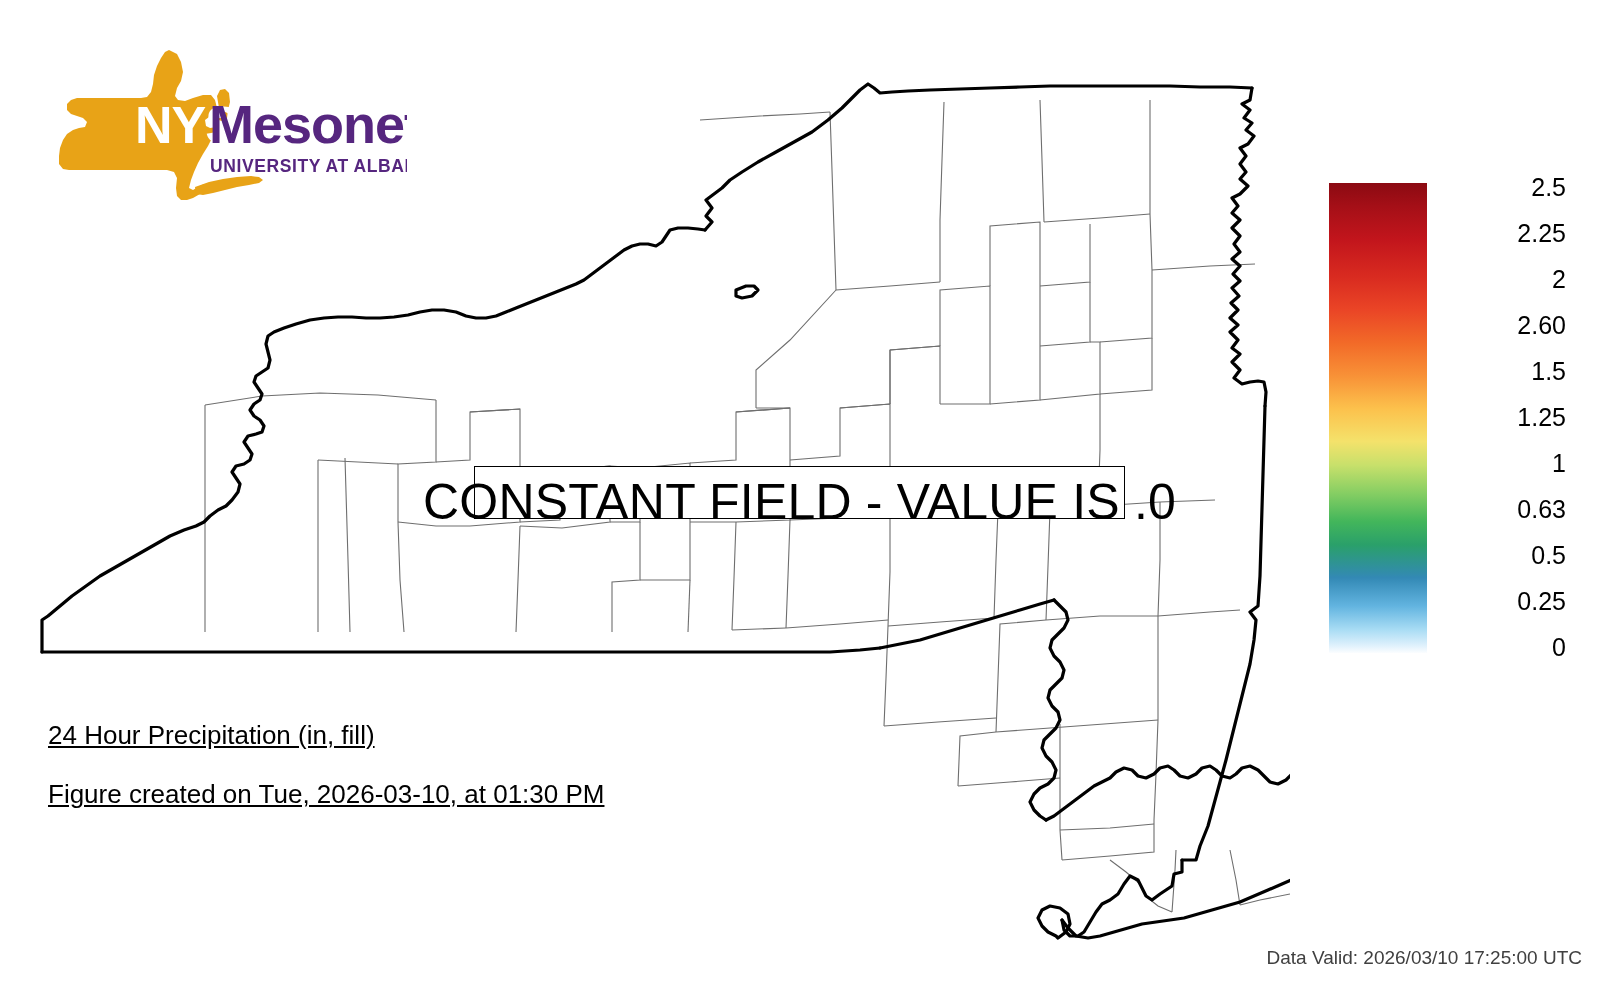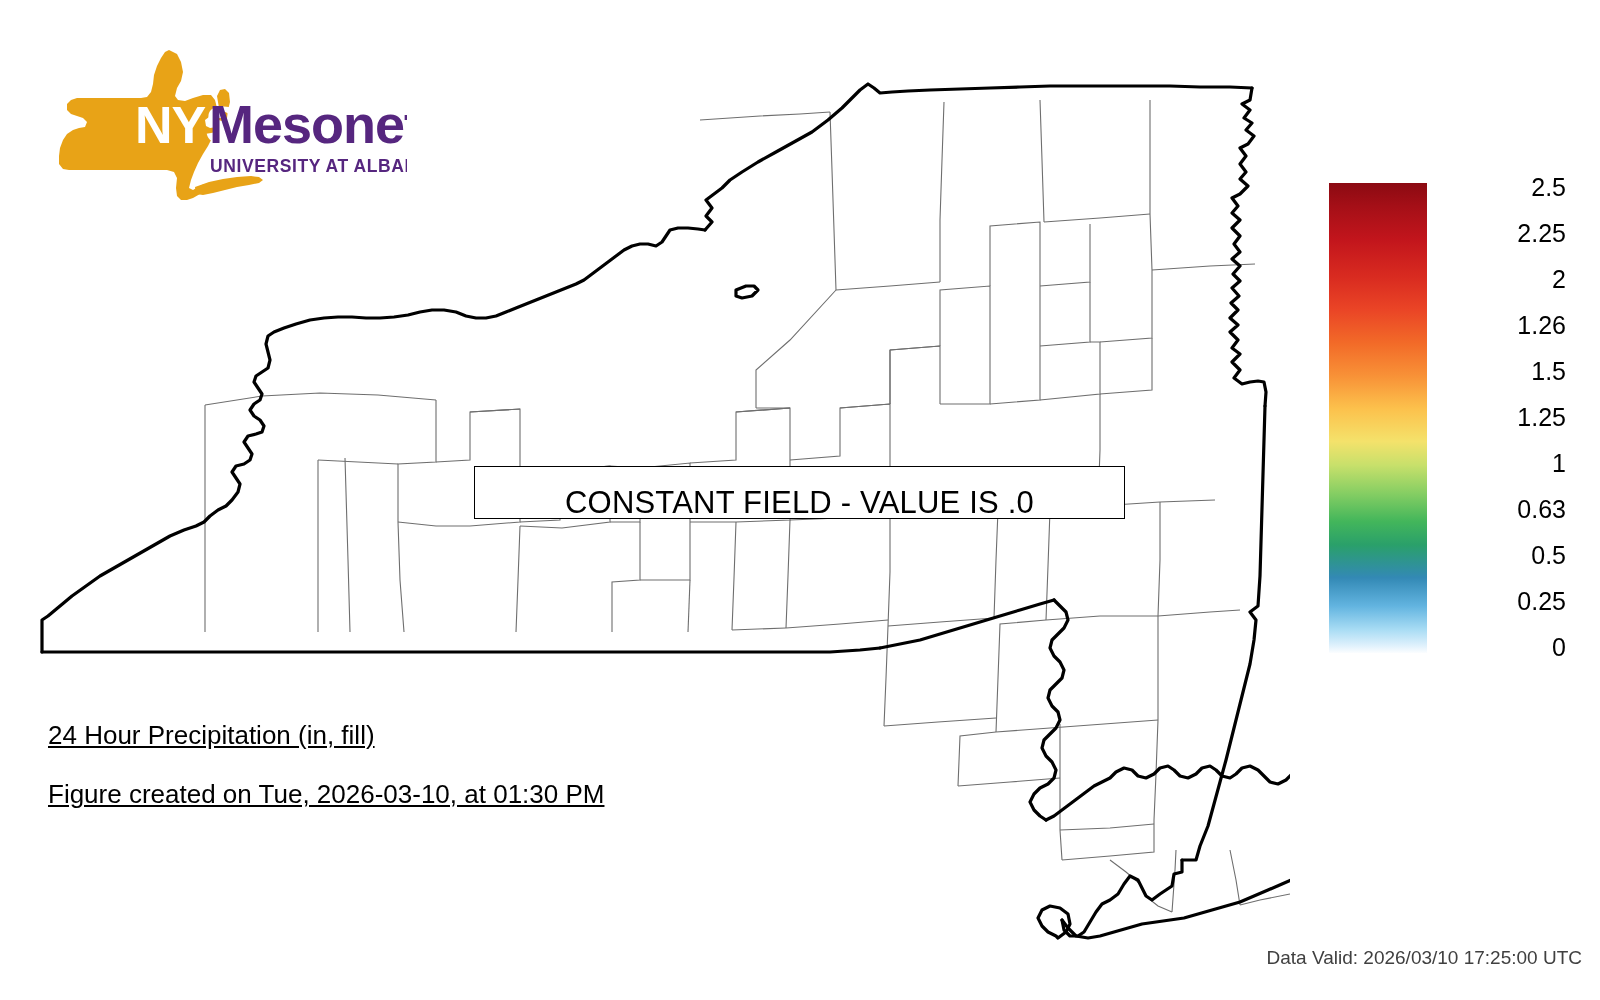--- a/index.html
+++ b/index.html
@@ -44,21 +44,21 @@
     width: 651px;
     height: 53px;
     background: #ffffff;
     border: 1px solid #000000;
     box-sizing: border-box;
     display: flex;
     align-items: center;
     justify-content: center;
   }
   #constant-field-box .cf-text {
-    font-size: 31px;
+    font-size: 50px;
     line-height: 1;
     letter-spacing: 0.2px;
     white-space: nowrap;
     color: #000000;
     margin-top: 19px;
   }
 
   
   #colorbar-group {
     position: absolute;
@@ -342,21 +342,21 @@
 <div id="constant-field-box">
   <span class="cf-text">CONSTANT FIELD - VALUE IS .0</span>
 </div>
 
 <div id="colorbar-group">
   <div id="colorbar-bar"></div>
   <div id="colorbar-labels">
     <div class="cb-label" style="top:5px">2.5</div>
     <div class="cb-label" style="top:51px">2.25</div>
     <div class="cb-label" style="top:97px">2</div>
-    <div class="cb-label" style="top:143px">1.26</div>
+    <div class="cb-label" style="top:143px">2.60</div>
     <div class="cb-label" style="top:189px">1.5</div>
     <div class="cb-label" style="top:235px">1.25</div>
     <div class="cb-label" style="top:281px">1</div>
     <div class="cb-label" style="top:327px">0.63</div>
     <div class="cb-label" style="top:373px">0.5</div>
     <div class="cb-label" style="top:419px">0.25</div>
     <div class="cb-label" style="top:465px">0</div>
   </div>
 </div>
 

